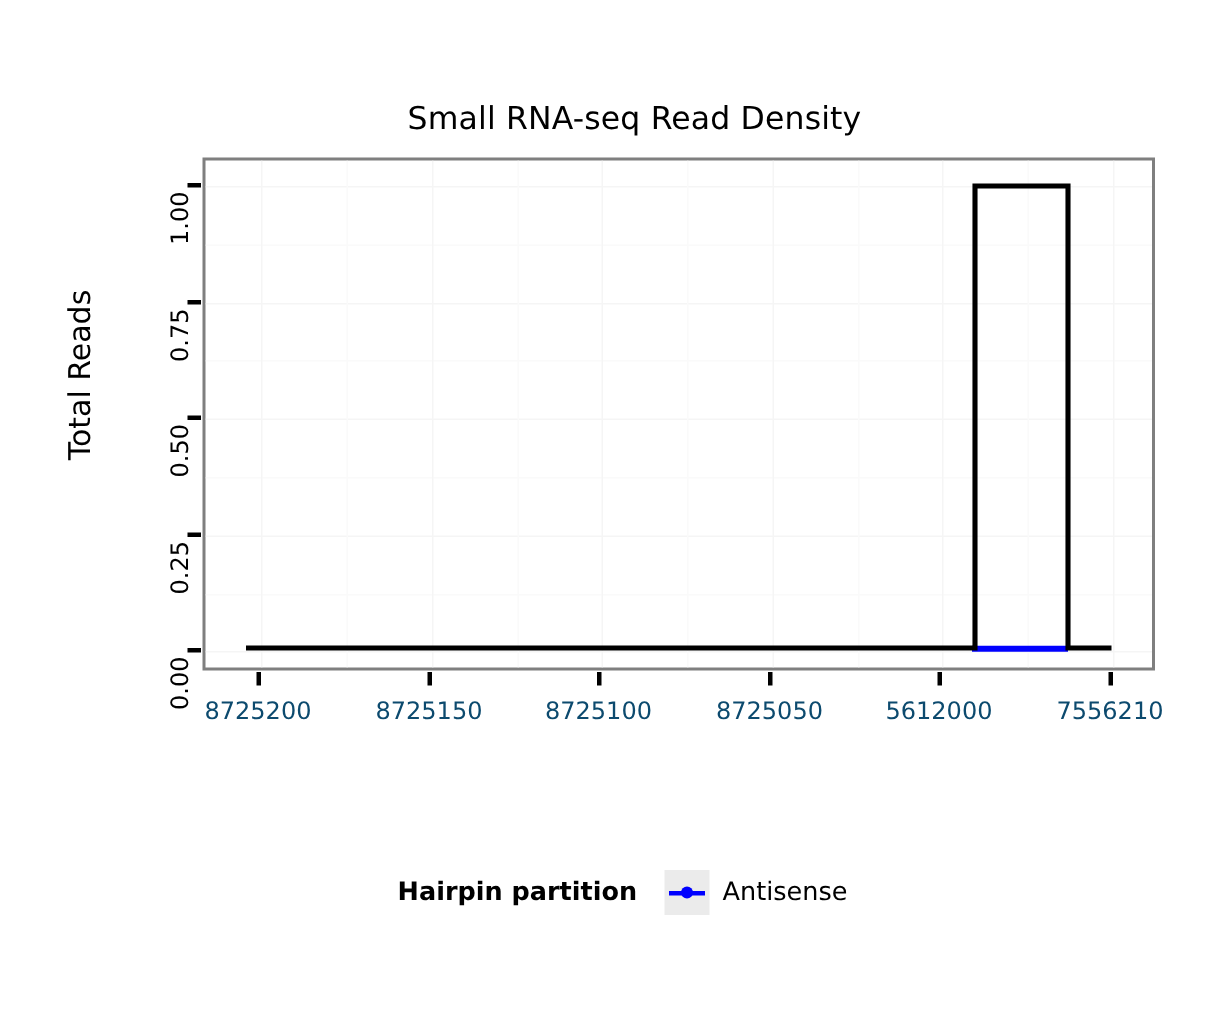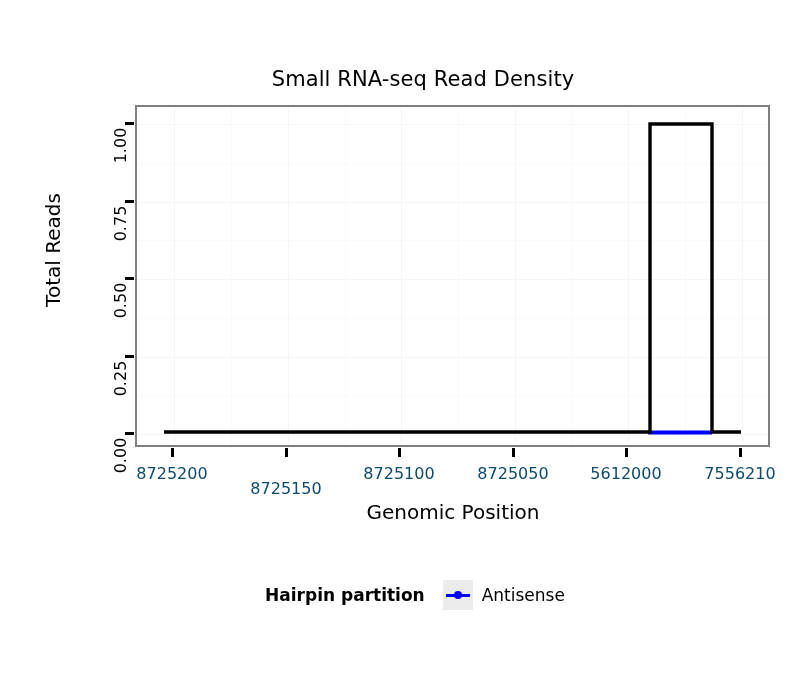--- a/index.html
+++ b/index.html
@@ -238,27 +238,26 @@
   <div class="ticklabel-y" style="left:60px; top:425px; width:42px;">0.00</div>
 
   <div class="tick-x" style="left:153px; top:448px;"></div>
   <div class="tick-x" style="left:267px; top:448px;"></div>
   <div class="tick-x" style="left:380px; top:448px;"></div>
   <div class="tick-x" style="left:494px; top:448px;"></div>
   <div class="tick-x" style="left:607px; top:448px;"></div>
   <div class="tick-x" style="left:721px; top:448px;"></div>
 
   <div class="ticklabel-x" style="left:99px; top:464px; width:110px;">8725200</div>
-  <div class="ticklabel-x" style="left:213px; top:464px; width:110px;margin-top:15px;">8725150</div>
+  <div class="ticklabel-x" style="left:213px; top:464px; width:110px;">8725150</div>
   <div class="ticklabel-x" style="left:326px; top:464px; width:110px;">8725100</div>
   <div class="ticklabel-x" style="left:440px; top:464px; width:110px;">8725050</div>
   <div class="ticklabel-x" style="left:553px; top:464px; width:110px;">5612000</div>
   <div class="ticklabel-x" style="left:667px; top:464px; width:110px;">7556210</div>
 
-  <div id="x-axis-title">Genomic Position</div>
 
   <div id="legend">
     <div id="legend-title">Hairpin partition</div>
 
 
     <div class="legend-entry">
       <div class="legend-key">
         <div class="key-line" style="background:#0000FF;"></div>
         <div class="key-point" style="background:#0000FF;"></div>
       </div>

